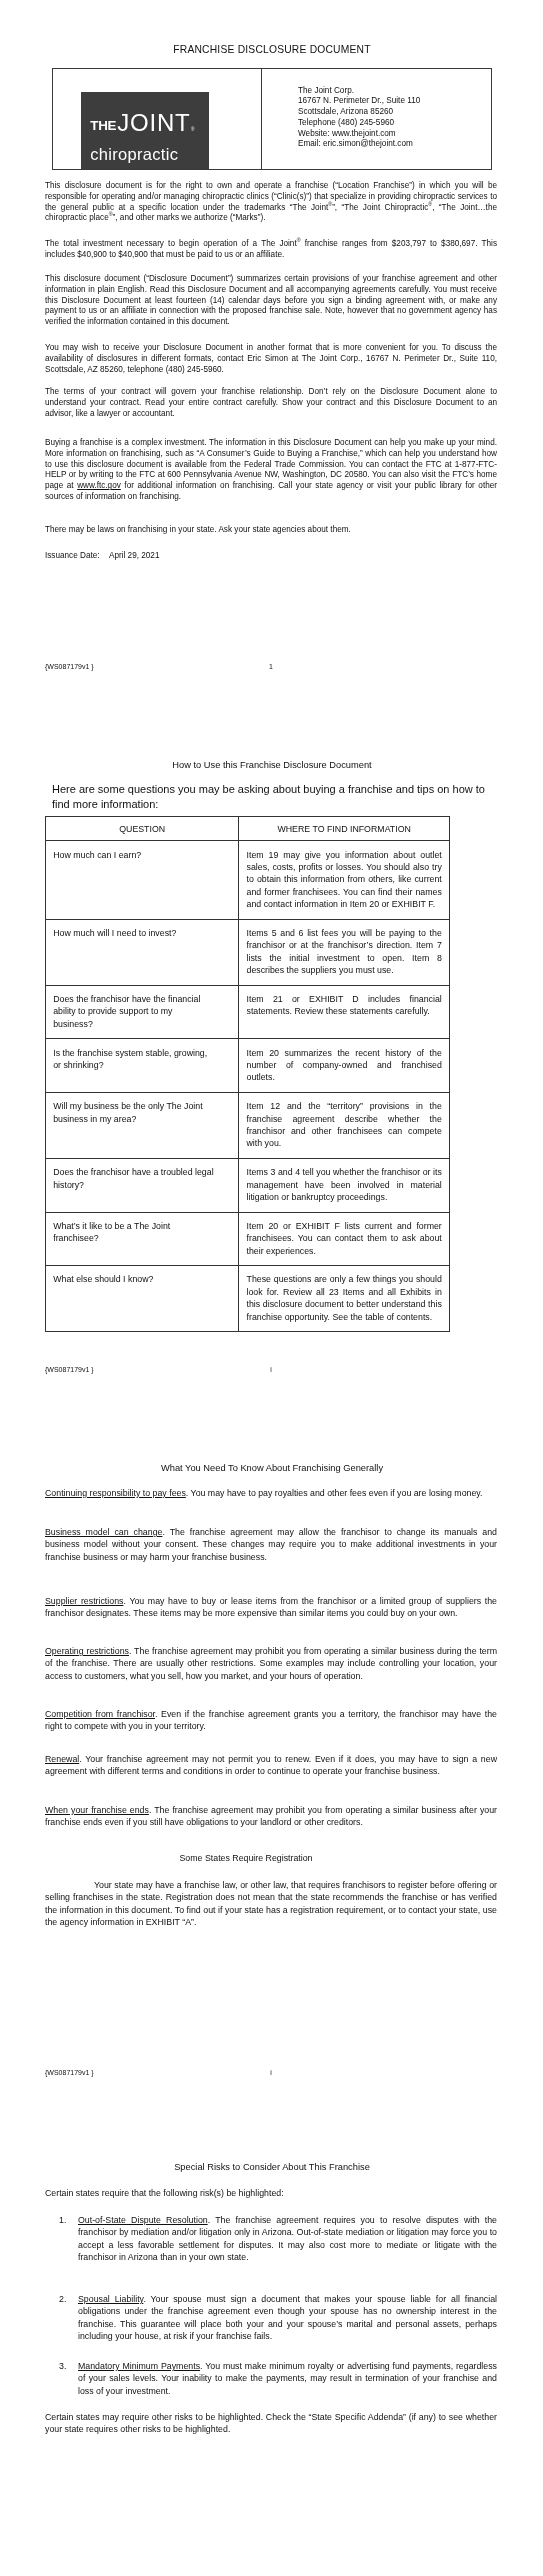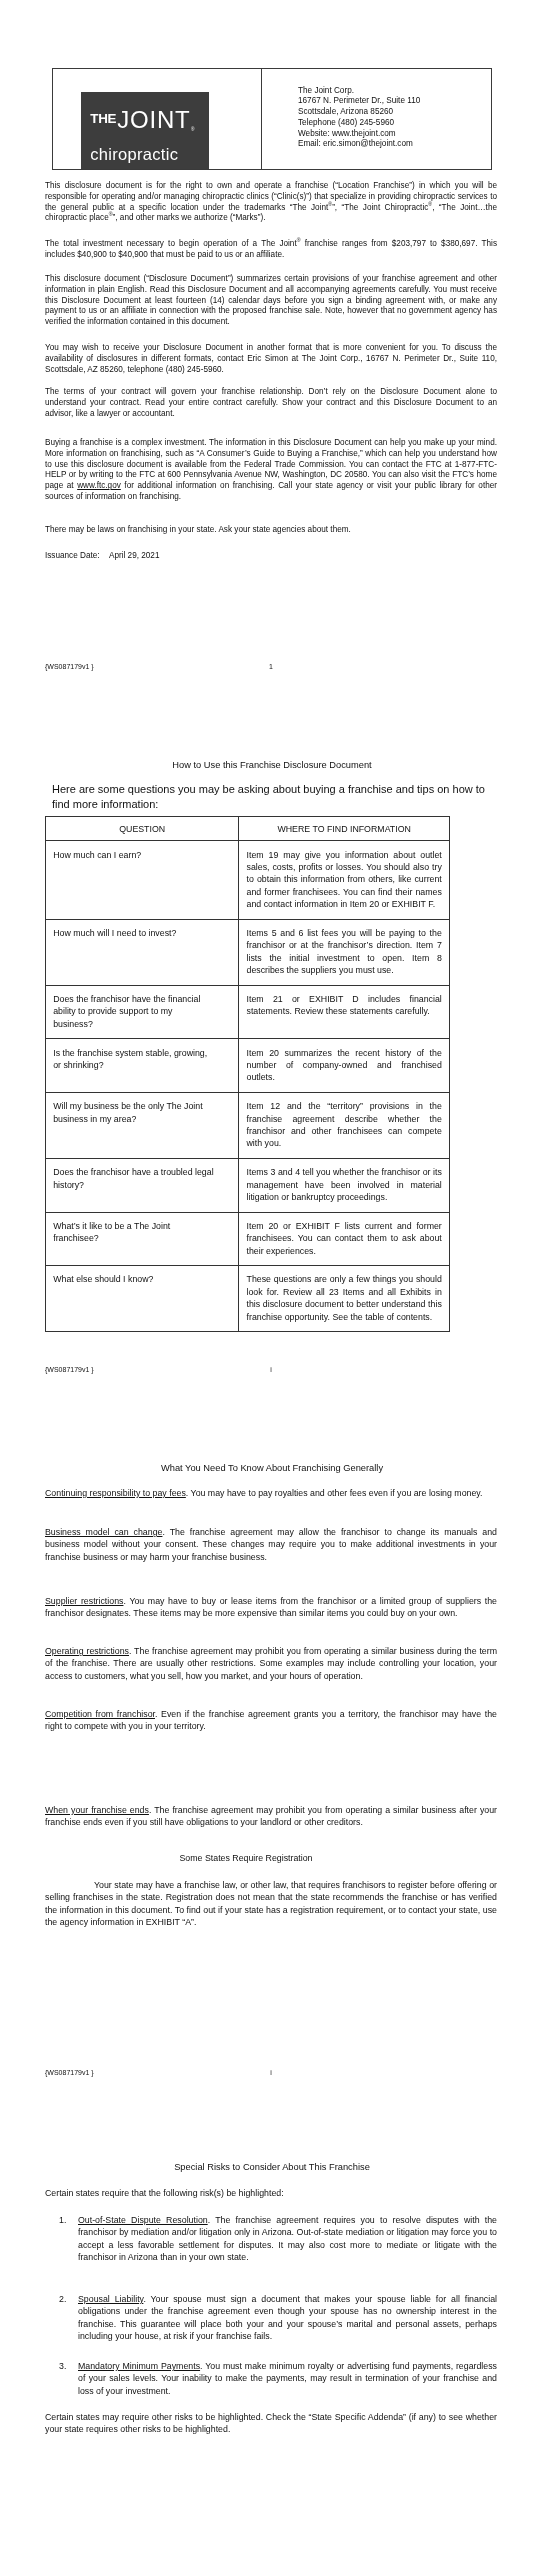--- a/index.html
+++ b/index.html
@@ -22,21 +22,21 @@
   .lead { text-decoration:underline; text-underline-offset:1px; }
   sup.reg { font-size:5.2px; line-height:0; vertical-align:super; }
   .ulink { text-decoration:underline; }
 
   
   .infobox { top:68px; left:52px; width:440px; height:102px; border:1px solid #3a3a3a;
              box-sizing:border-box; display:flex; }
   .cell-left { width:209px; position:relative; border-right:1px solid #3a3a3a; box-sizing:border-box; }
   .cell-right { flex:1; position:relative; }
   .logo { position:absolute; left:28px; top:23px; width:128px; height:77px; background:#3d3d3d; color:#ffffff; }
-  .logo-main { position:absolute; left:9.3px; top:14.4px; display:flex; align-items:center; }
+  .logo-main { position:absolute; left:9.3px; top:14.4px; display:flex; align-items:flex-end; }
   .logo-the { font-size:13.4px; font-weight:700; line-height:1; letter-spacing:-0.3px; }
   .logo-joint { font-size:24px; font-weight:400; line-height:0.8; letter-spacing:0.8px; margin-left:1px; }
   .logo-reg { font-size:4.6px; margin-top:20.6px; margin-left:0.5px; }
   .logo-tag { position:absolute; left:9.3px; bottom:4.6px; font-size:16.5px; letter-spacing:0.3px; }
   .contact { position:absolute; left:36px; top:16.5px; font-size:8.2px; line-height:10.8px; }
 
   .issuance { font-size:8.2px; }
   .issuance .val { margin-left:9.3px; }
 
   .pfoot { position:absolute; top:663px; left:45px; width:452px; font-size:7px; }
@@ -55,20 +55,21 @@
   .risk .num { position:absolute; left:14px; top:0; }
   .indented { text-indent:49px; }
 </style>
 </head>
 <body>
 
 <div class="doc">
 
   <div class="page" id="pg1">
 
+    <div class="abs center title" style="top:44px; left:0; width:544px;">FRANCHISE DISCLOSURE DOCUMENT</div>
 
     <div class="abs infobox">
       <div class="cell-left">
         <div class="logo">
           <div class="logo-main">
             <span class="logo-the">THE</span>
             <span class="logo-joint">JOINT</span>
             <span class="logo-reg">®</span>
           </div>
           <div class="logo-tag">chiropractic</div>
@@ -192,20 +193,23 @@
     </div>
 
     <div class="abs bt2" style="top:239px; left:45px; width:452px;">
       <span class="lead">Operating restrictions</span><span>.  The franchise agreement may prohibit you from operating a similar business during the term of the franchise.  There are usually other restrictions.  Some examples may include controlling your location, your access to customers, what you sell, how you market, and your hours of operation.</span>
     </div>
 
     <div class="abs bt2" style="top:302px; left:45px; width:452px;">
       <span class="lead">Competition from franchisor</span><span>.  Even if the franchise agreement grants you a territory, the franchisor may have the right to compete with you in your territory.</span>
     </div>
 
+    <div class="abs bt2" style="top:347px; left:45px; width:452px;">
+      <span class="lead">Renewal</span><span>.  Your franchise agreement may not permit you to renew.  Even if it does, you may have to sign a new agreement with different terms and conditions in order to continue to operate your franchise business.</span>
+    </div>
 
     <div class="abs bt2" style="top:398px; left:45px; width:452px;">
       <span class="lead">When your franchise ends</span><span>.  The franchise agreement may prohibit you from operating a similar business after your franchise ends even if you still have obligations to your landlord or other creditors.</span>
     </div>
 
     <div class="abs center h3" style="top:447px; left:0; width:492px;">Some States Require Registration</div>
 
     <div class="abs bt2 indented" style="top:473px; left:45px; width:452px;">Your state may have a franchise law, or other law, that requires franchisors to register before offering or selling franchises in the state.  Registration does not mean that the state recommends the franchise or has verified the information in this document.  To find out if your state has a registration requirement, or to contact your state, use the agency information in EXHIBIT “A”.</div>
 
 

